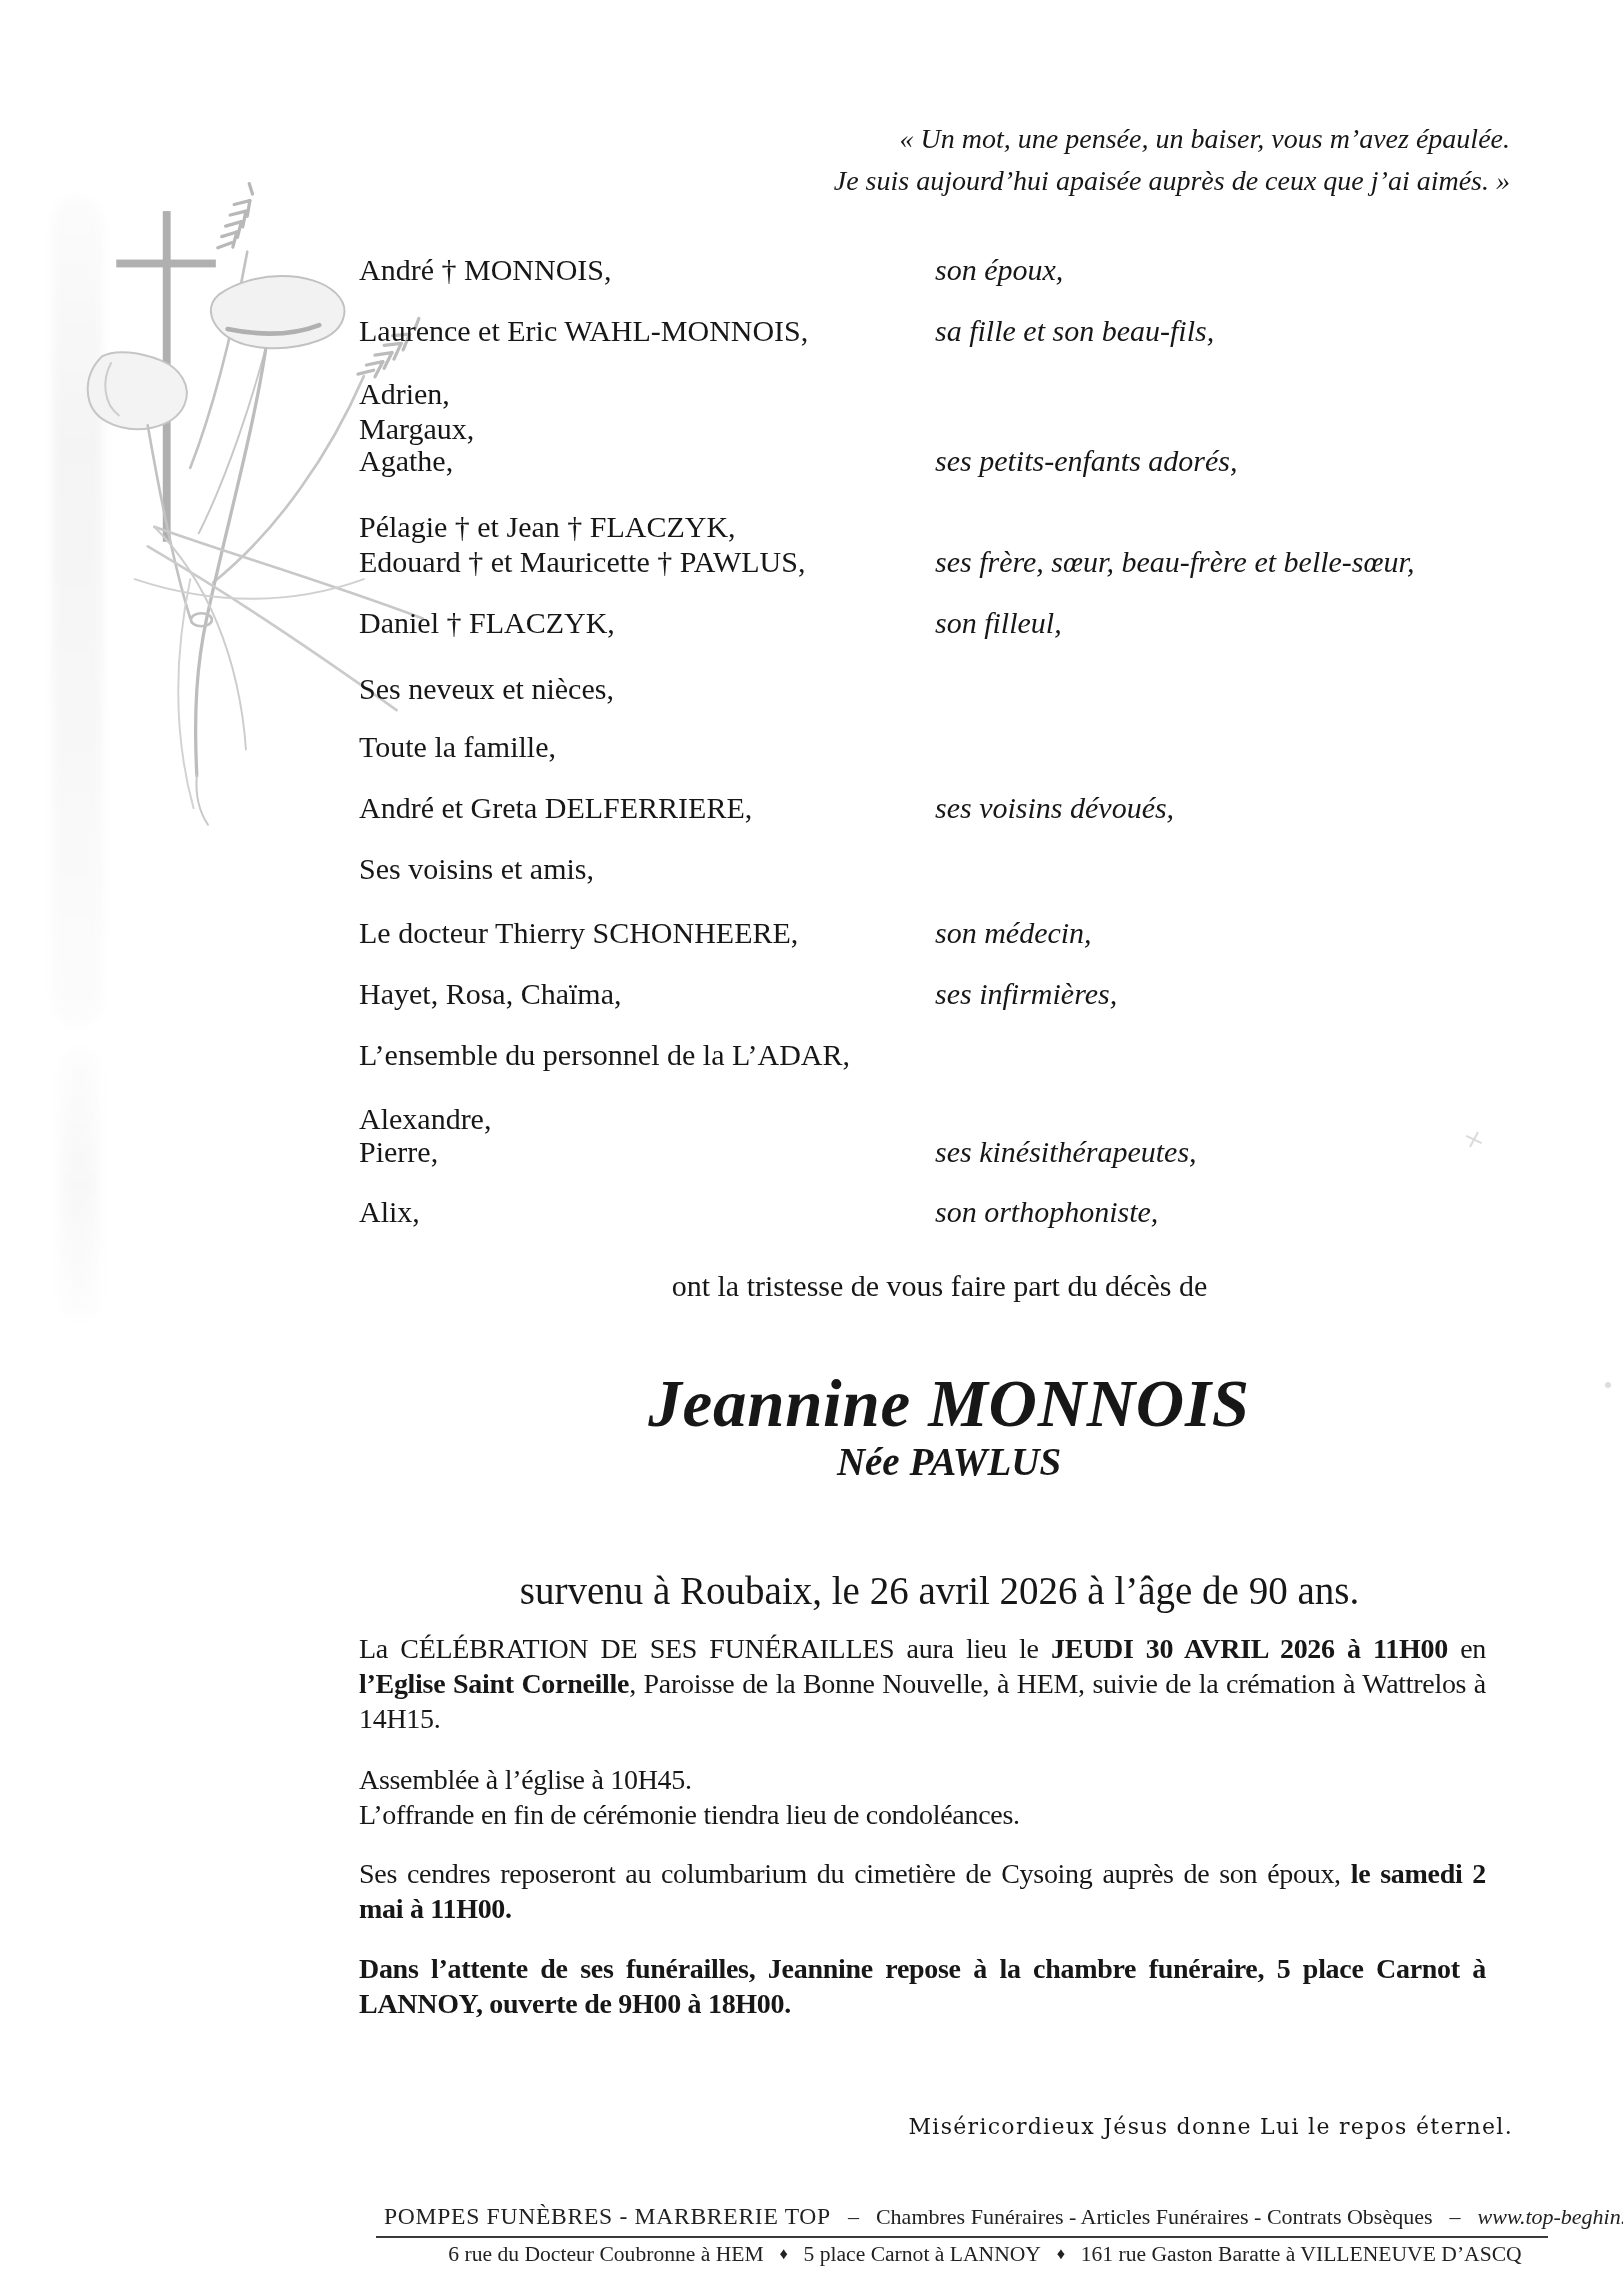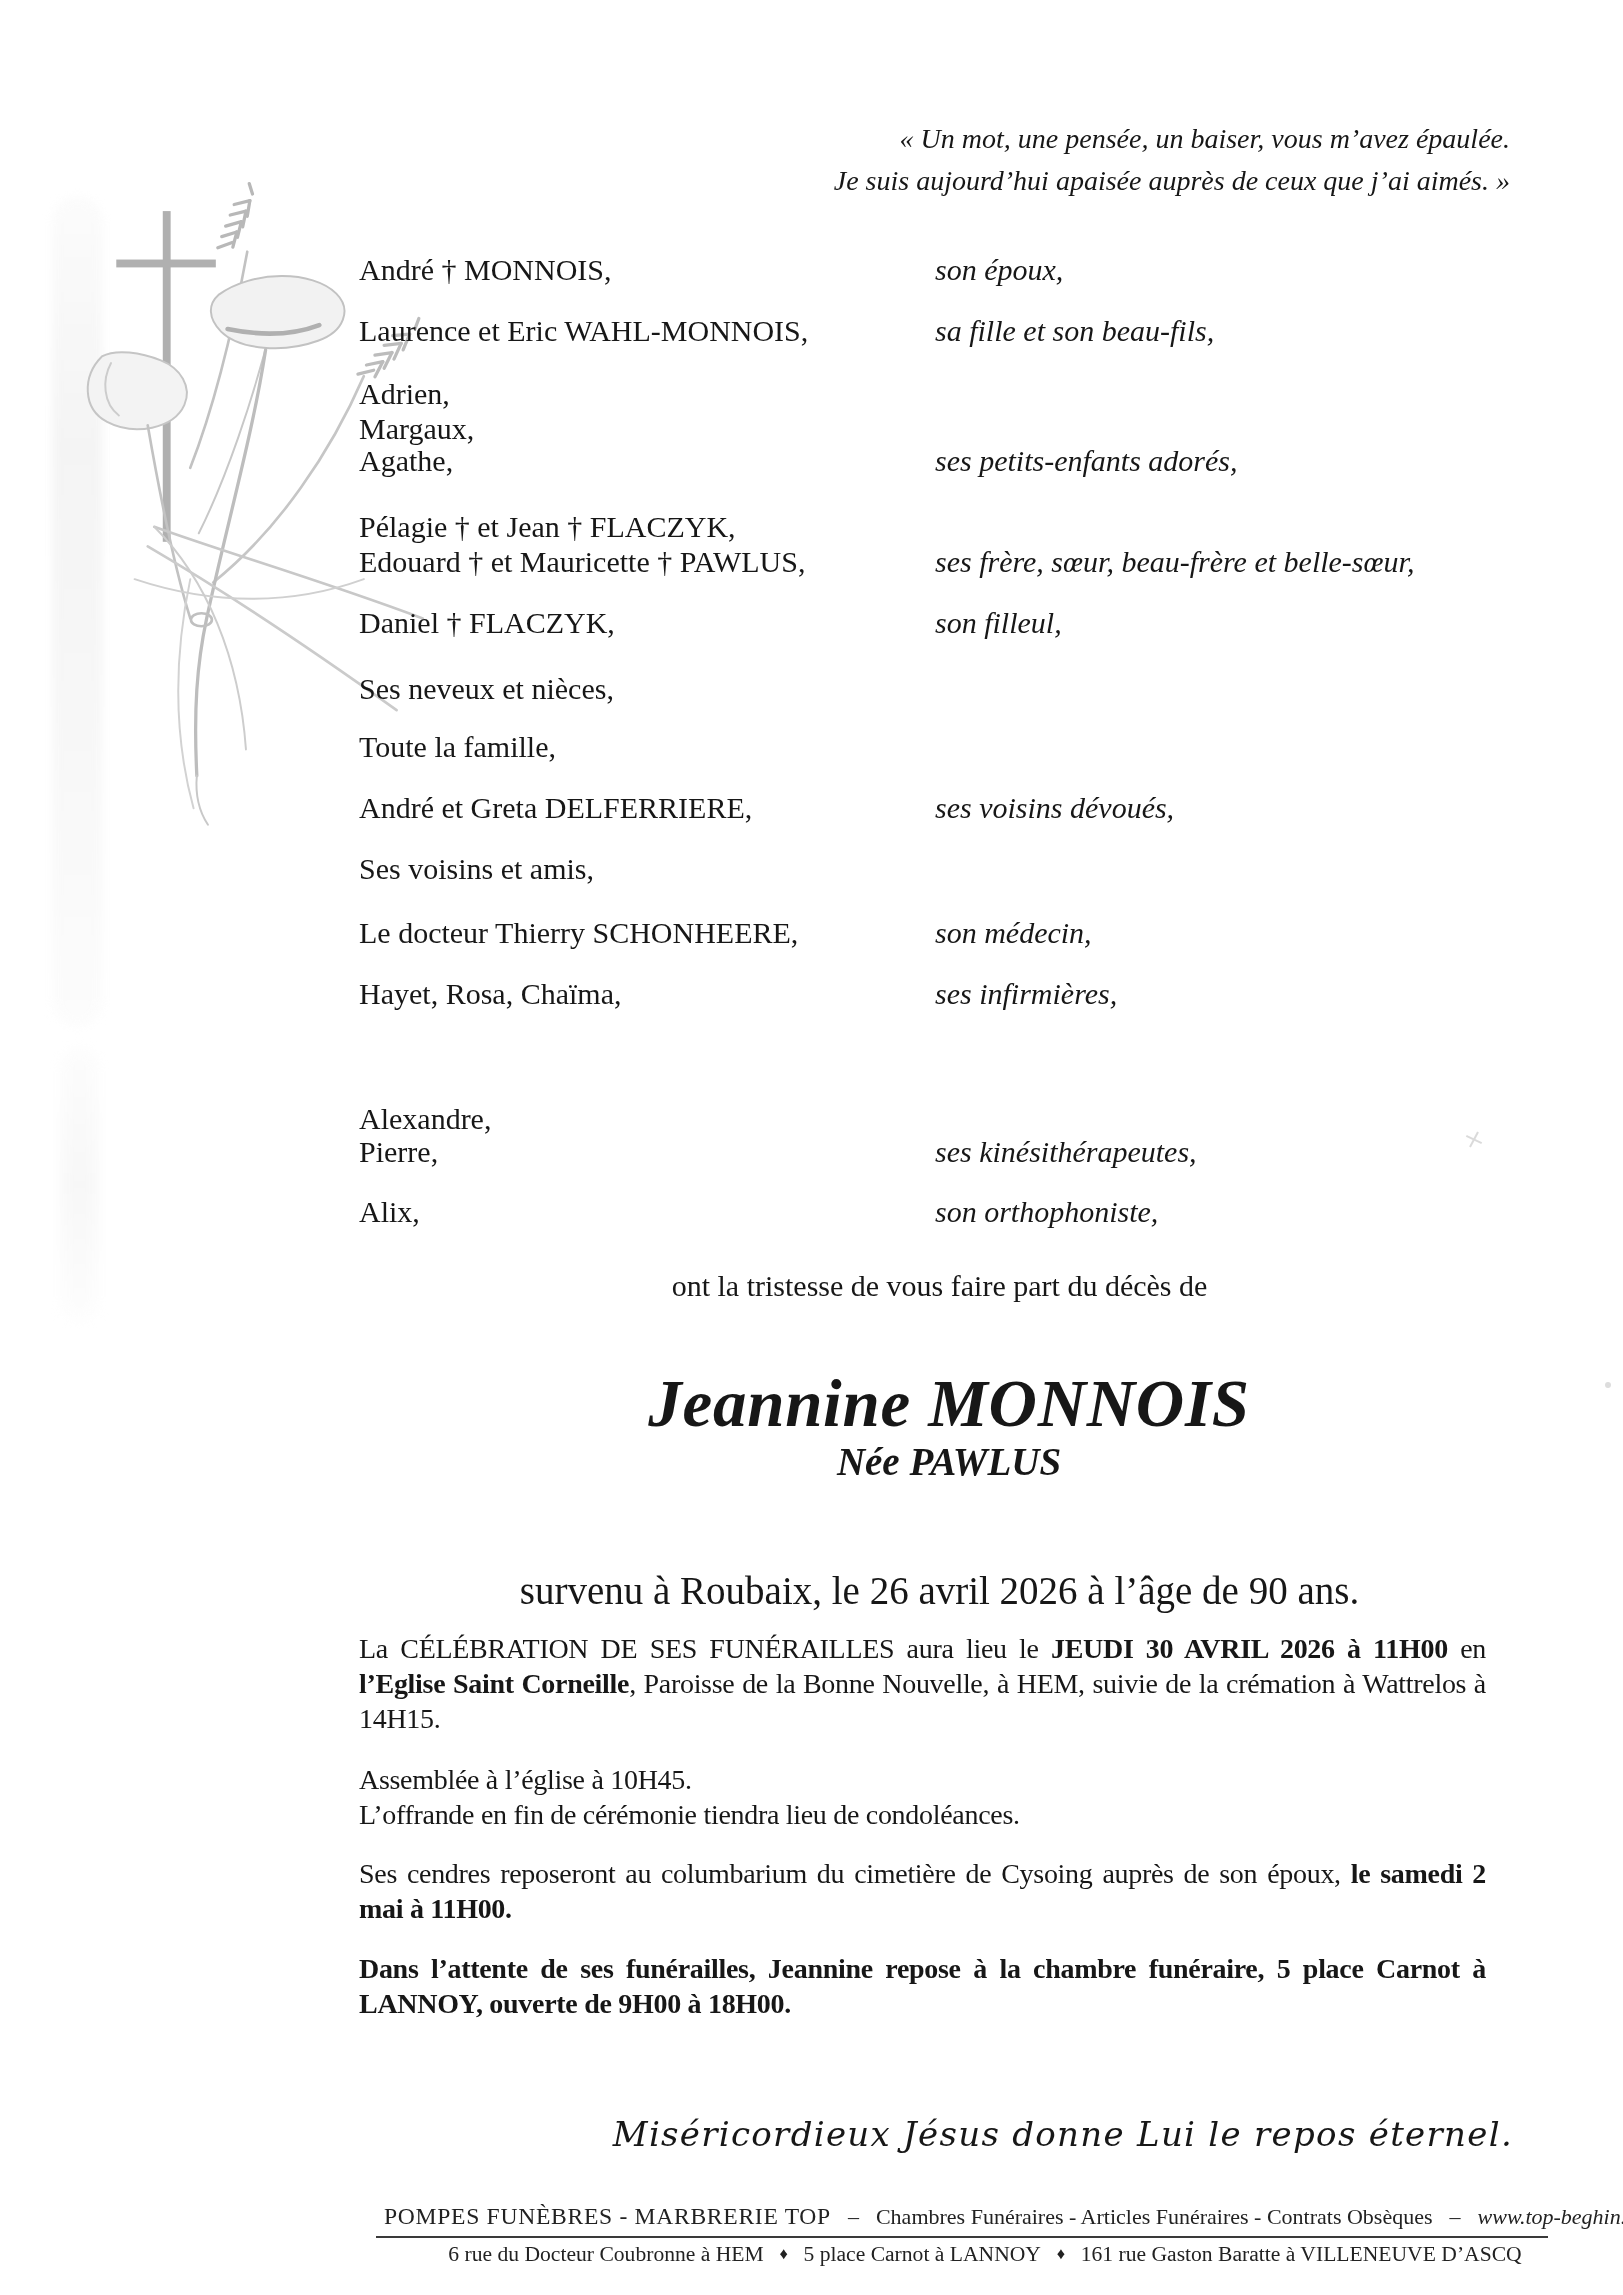--- a/index.html
+++ b/index.html
@@ -40,22 +40,22 @@
     text-align:justify;letter-spacing:-0.3px;}
   .para.plain{text-align:left;}
   .b{font-weight:bold;}
 
   .p-celebration{top:1631px;}
   .p-assembly{top:1762px;}
   .p-ashes{top:1856px;}
   .p-waiting{top:1951px;font-weight:bold;}
   .p-thanks{top:2062px;text-align:left;}
 
-  .prayer-line{position:absolute;right:110px;top:2114px;font-style:italic;
-    font-family:"DejaVu Serif","Liberation Serif",serif;font-size:34px;letter-spacing:1.3px;white-space:nowrap;}
+  .prayer-line{position:absolute;right:110px;top:2114px;
+    font-family:"DejaVu Serif","Liberation Serif",serif;font-size:22px;letter-spacing:1.3px;white-space:nowrap;}
 
   .footer{position:absolute;left:340px;right:39px;top:2203px;text-align:center;color:#222;}
   .footer-line1{font-size:22px;white-space:nowrap;margin-left:44px;}
   .footer-company{font-size:23.6px;letter-spacing:0.7px;}
   .footer-sep{margin:0 17px;}
   .footer-website{font-style:italic;}
   .footer-rule{width:1172px;margin:5.9px auto 4.6px;border-top:2px solid #3a3a3a;}
   .footer-line2{font-size:21.6px;padding-left:46px;white-space:nowrap;}
   .footer-bullet{font-size:16.4px;vertical-align:2.6px;margin:0 15.7px;}
 </style>
@@ -135,20 +135,21 @@
   <div class="family-row" style="top:444px"><span>Agathe,</span><span class="relation">ses petits-enfants adorés,</span></div>
   <div class="family-row" style="top:510px"><span>Pélagie † et Jean † FLACZYK,</span><span class="relation"></span></div>
   <div class="family-row" style="top:545px"><span>Edouard † et Mauricette † PAWLUS,</span><span class="relation">ses frère, sœur, beau-frère et belle-sœur,</span></div>
   <div class="family-row" style="top:606px"><span>Daniel † FLACZYK,</span><span class="relation">son filleul,</span></div>
   <div class="family-row" style="top:672px"><span>Ses neveux et nièces,</span><span class="relation"></span></div>
   <div class="family-row" style="top:730px"><span>Toute la famille,</span><span class="relation"></span></div>
   <div class="family-row" style="top:791px"><span>André et Greta DELFERRIERE,</span><span class="relation">ses voisins dévoués,</span></div>
   <div class="family-row" style="top:852px"><span>Ses voisins et amis,</span><span class="relation"></span></div>
   <div class="family-row" style="top:916px"><span>Le docteur Thierry SCHONHEERE,</span><span class="relation">son médecin,</span></div>
   <div class="family-row" style="top:977px"><span>Hayet, Rosa, Chaïma,</span><span class="relation">ses infirmières,</span></div>
+  <div class="family-row" style="top:1038px"><span>L’ensemble du personnel de la L’ADAR,</span><span class="relation"></span></div>
   <div class="family-row" style="top:1102px"><span>Alexandre,</span><span class="relation"></span></div>
   <div class="family-row" style="top:1135px"><span>Pierre,</span><span class="relation">ses kinésithérapeutes,</span></div>
   <div class="family-row" style="top:1195px"><span>Alix,</span><span class="relation">son orthophoniste,</span></div>
 
   <div class="intro-line">ont la tristesse de vous faire part du décès de</div>
   <div class="deceased-name">Jeannine MONNOIS</div>
   <div class="maiden-name">Née PAWLUS</div>
   <div class="death-line">survenu à Roubaix, le 26 avril 2026 à l’âge de 90 ans.</div>
 
   <div class="para p-celebration"><span>La CÉLÉBRATION DE SES FUNÉRAILLES aura lieu le </span><span class="b">JEUDI 30 AVRIL 2026 à 11H00</span><span> en </span><span class="b">l’Eglise Saint Corneille</span><span>, Paroisse de la Bonne Nouvelle, à HEM, suivie de la crémation à Wattrelos à 14H15.</span></div>

